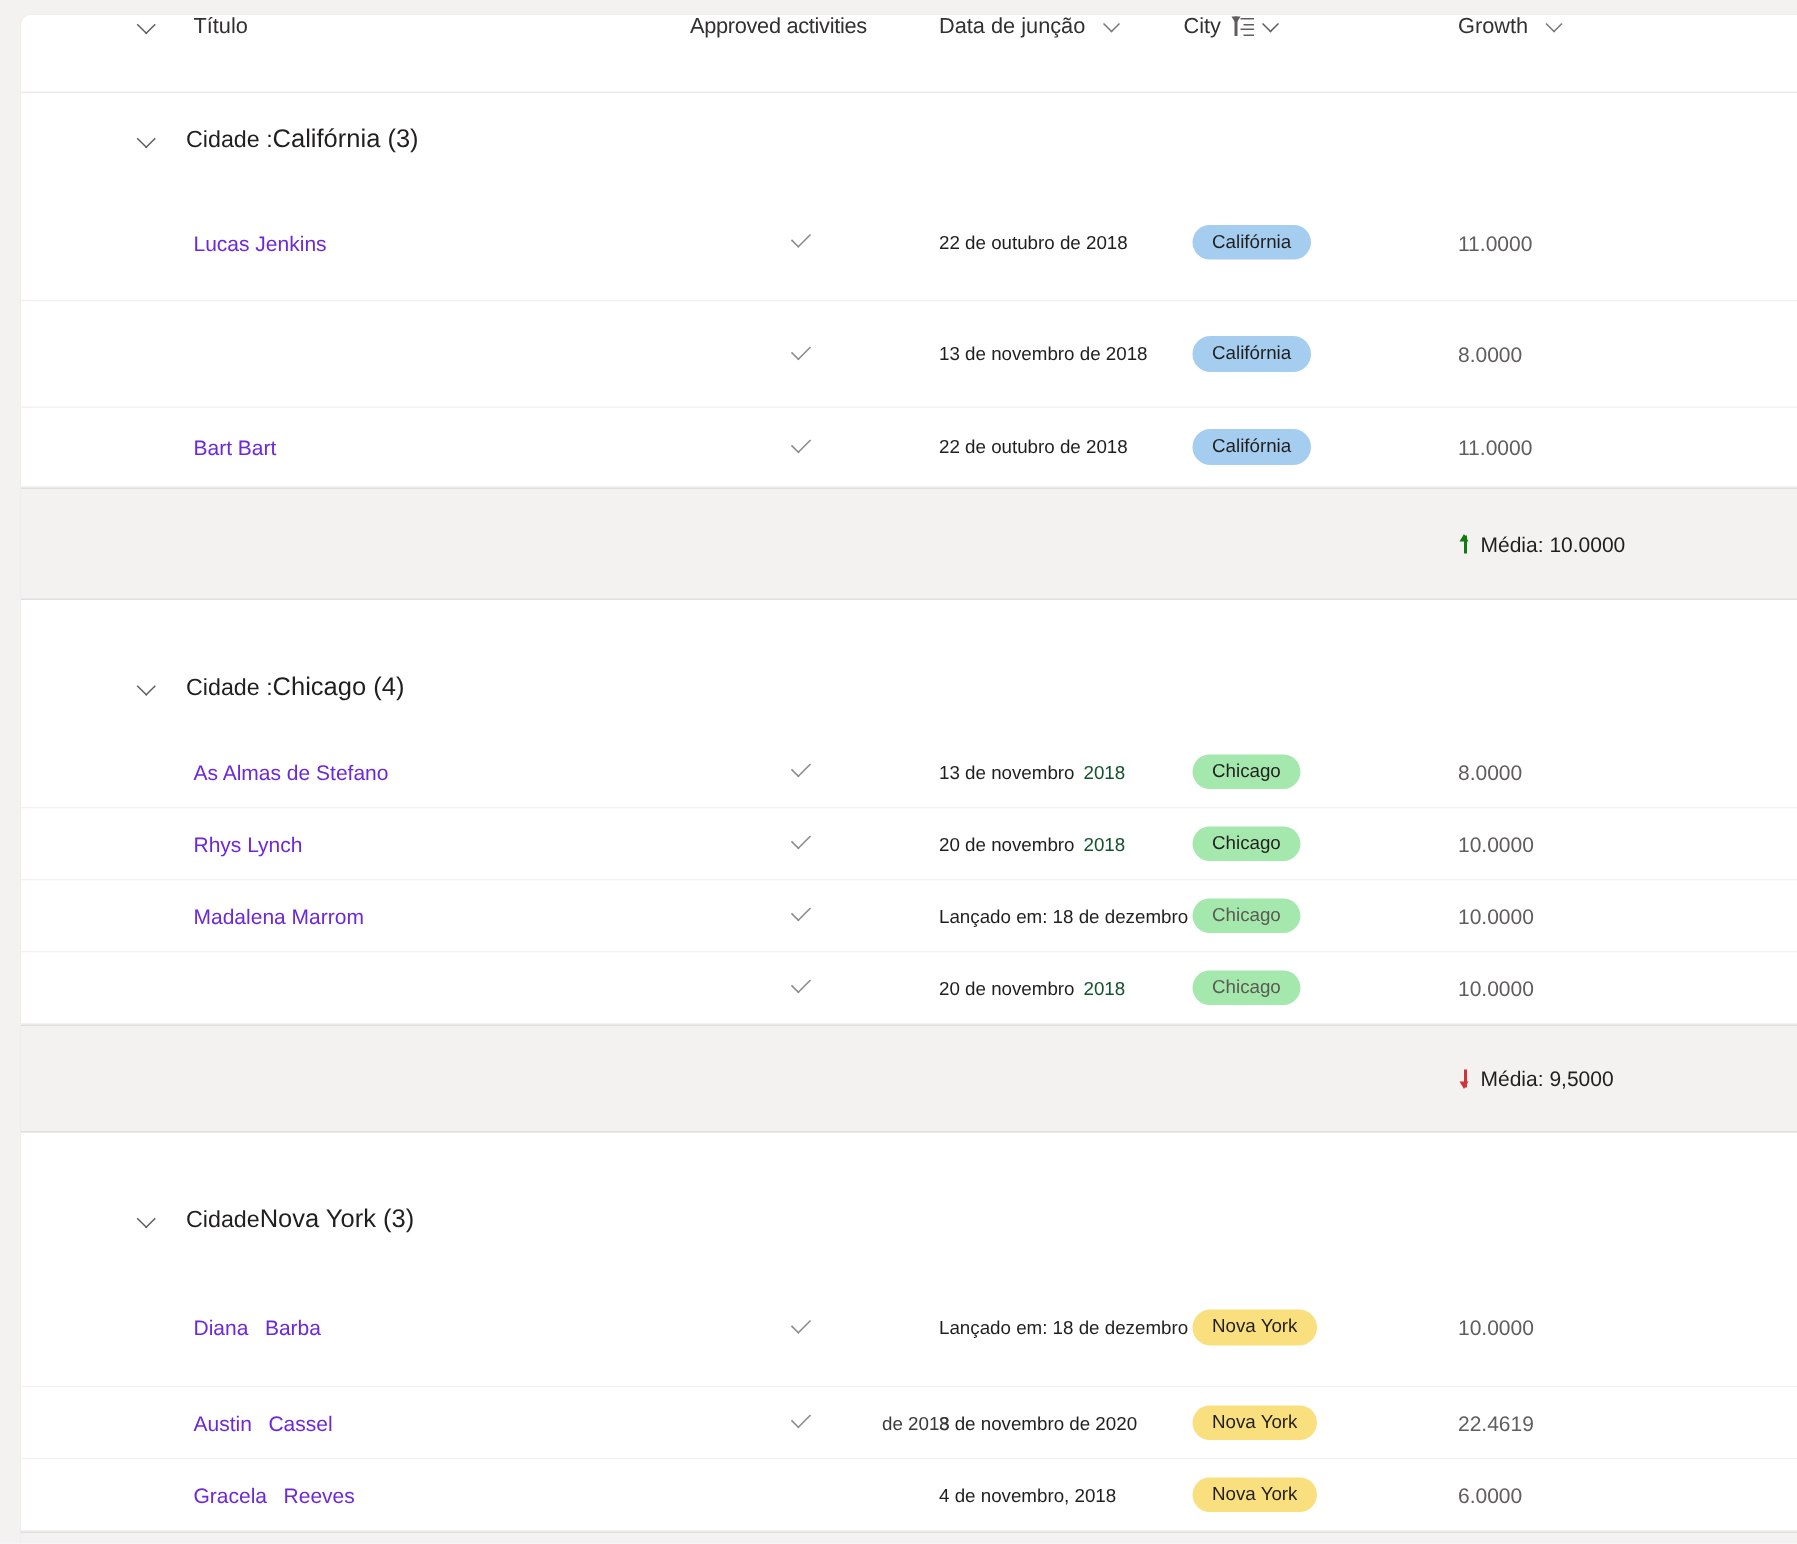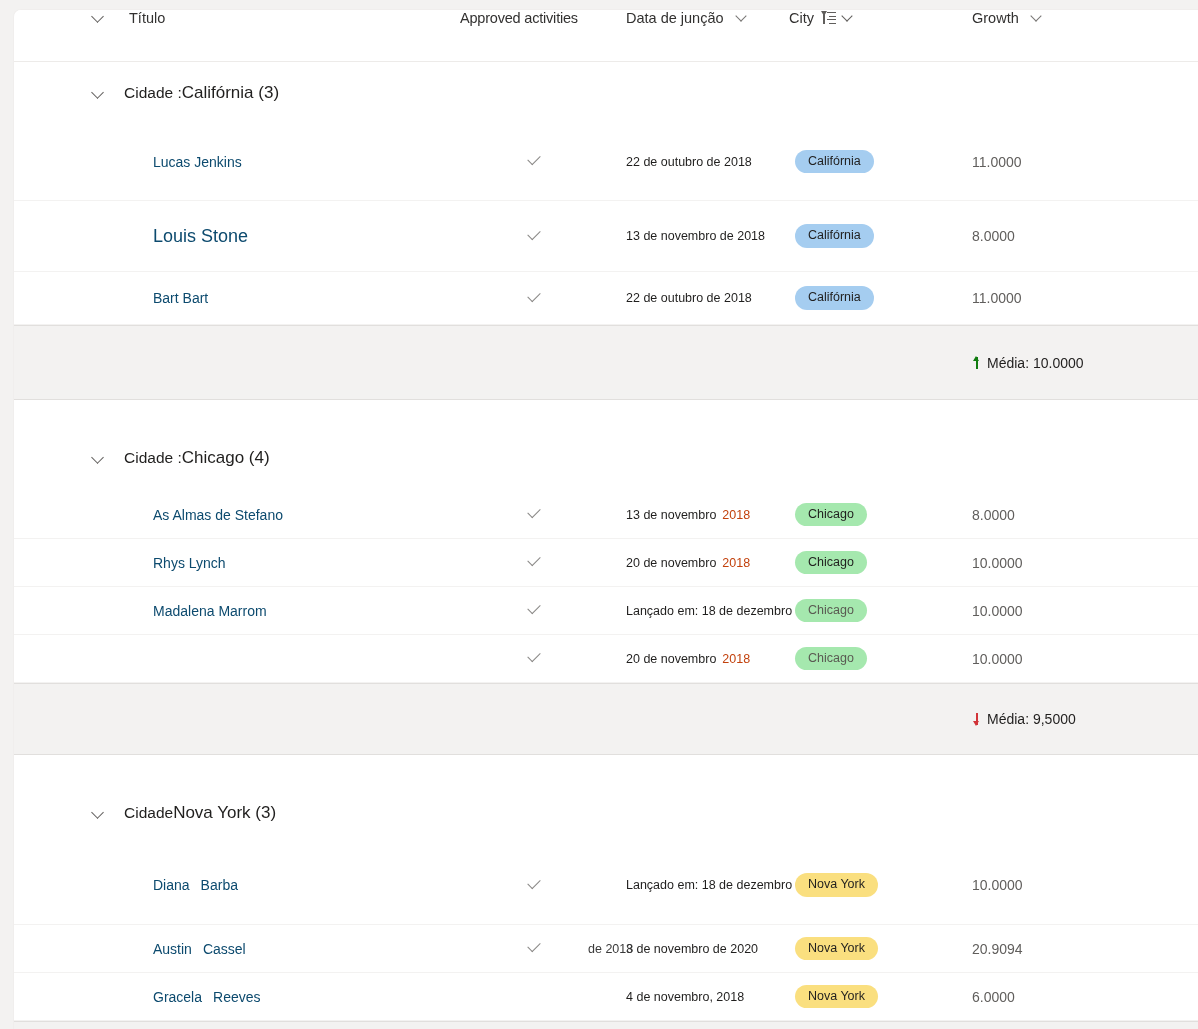--- a/index.html
+++ b/index.html
@@ -147,22 +147,21 @@
   .cell {
     position: absolute;
     display: flex;
     align-items: center;
     white-space: nowrap;
   }
 
   .c-title {
     left: 115px;
     font-size: 14px;
-    color: #0c4a6e;
-    margin-left: 24px;
+    color: #6d28d9;
   }
   .c-title.big { font-size: 18px; }
   .c-title .tsep { display: inline-block; width: 11px; }
 
   .c-check {
     left: 505px;
     width: 30px;
     justify-content: center;
   }
   .tick {
@@ -181,21 +180,21 @@
     border-left: 1.4px solid #8a8886;
     border-bottom: 1.4px solid #8a8886;
     transform: rotate(-45deg);
   }
 
   .c-date {
     left: 612px;
     font-size: 12.5px;
     color: #201f1e;
   }
-  .c-date .yr { color: #c2410c; margin-left: 6px; }
+  .c-date .yr { color: #14532d; margin-left: 6px; }
   .c-date .ov {
     position: relative;
     color: #201f1e;
   }
   .c-date .ov .under {
     position: absolute;
     left: 0; top: 0;
     color: #3a3a3a;
   }
 
@@ -324,23 +323,20 @@
             <span>22 de outubro de 2018</span>
           </div>
           <div class="cell c-badge" style="top:0;height:77px;">
             <span class="badge" style="background:#a5cdf0;">Califórnia</span>
           </div>
           <div class="cell c-growth" style="top:0;height:77px;">
             <span>11.0000</span>
           </div>
         </div>
         <div class="row" style="height: 70px;">
-          <div class="cell c-title big" style="top:0;height:70px;">
-            <span>Louis Stone</span>
-          </div>
           <div class="cell c-check" style="top:0;height:70px;">
             <span class="tick"></span>
           </div>
           <div class="cell c-date" style="top:0;height:70px;">
             <span>13 de novembro de 2018</span>
           </div>
           <div class="cell c-badge" style="top:0;height:70px;">
             <span class="badge" style="background:#a5cdf0;">Califórnia</span>
           </div>
           <div class="cell c-growth" style="top:0;height:70px;">
@@ -498,21 +494,21 @@
           <div class="cell c-check" style="top:0;height:47px;">
             <span class="tick"></span>
           </div>
           <div class="cell c-date" style="top:0;height:47px;">
             <span class="ov"><span>3 de novembro de 2020</span><span class="under" style="left:-38px;">de 2018</span></span>
           </div>
           <div class="cell c-badge" style="top:0;height:47px;">
             <span class="badge" style="background:#fadf7f;">Nova York</span>
           </div>
           <div class="cell c-growth" style="top:0;height:47px;">
-            <span>20.9094</span>
+            <span>22.4619</span>
           </div>
         </div>
         <div class="row" style="height: 47px;">
           <div class="cell c-title" style="top:0;height:47px;">
             <span>Gracela</span>
             <span class="tsep"></span>
             <span>Reeves</span>
           </div>
           <div class="cell c-check" style="top:0;height:47px;"></div>
           <div class="cell c-date" style="top:0;height:47px;">

